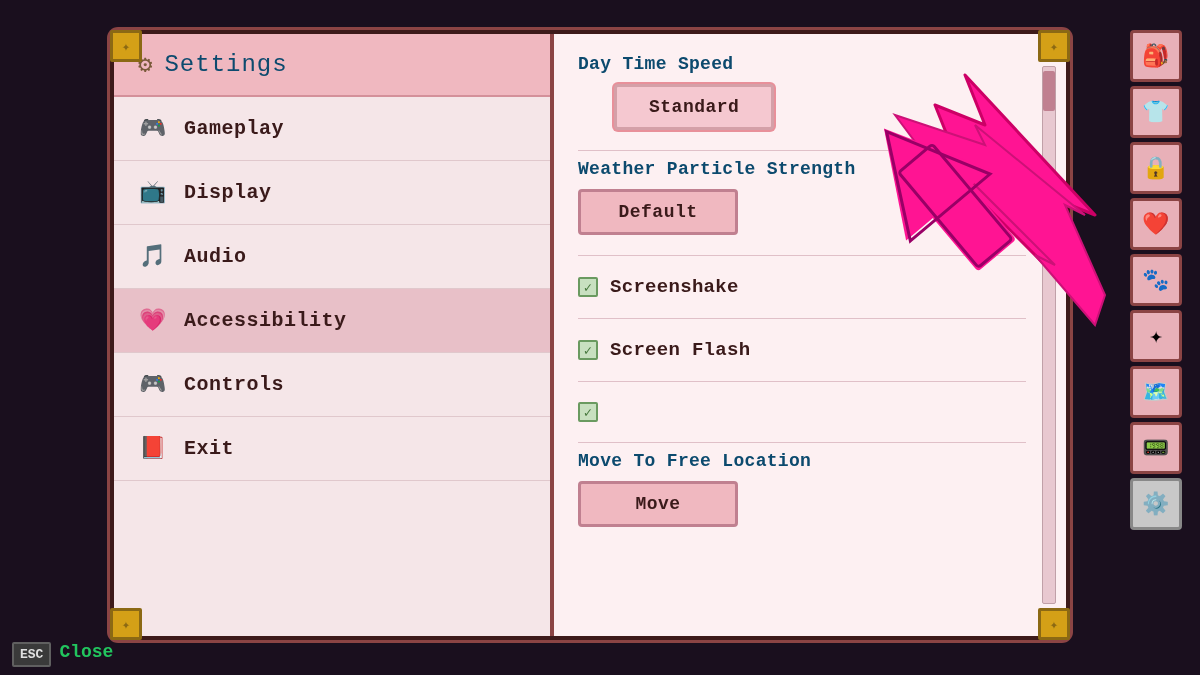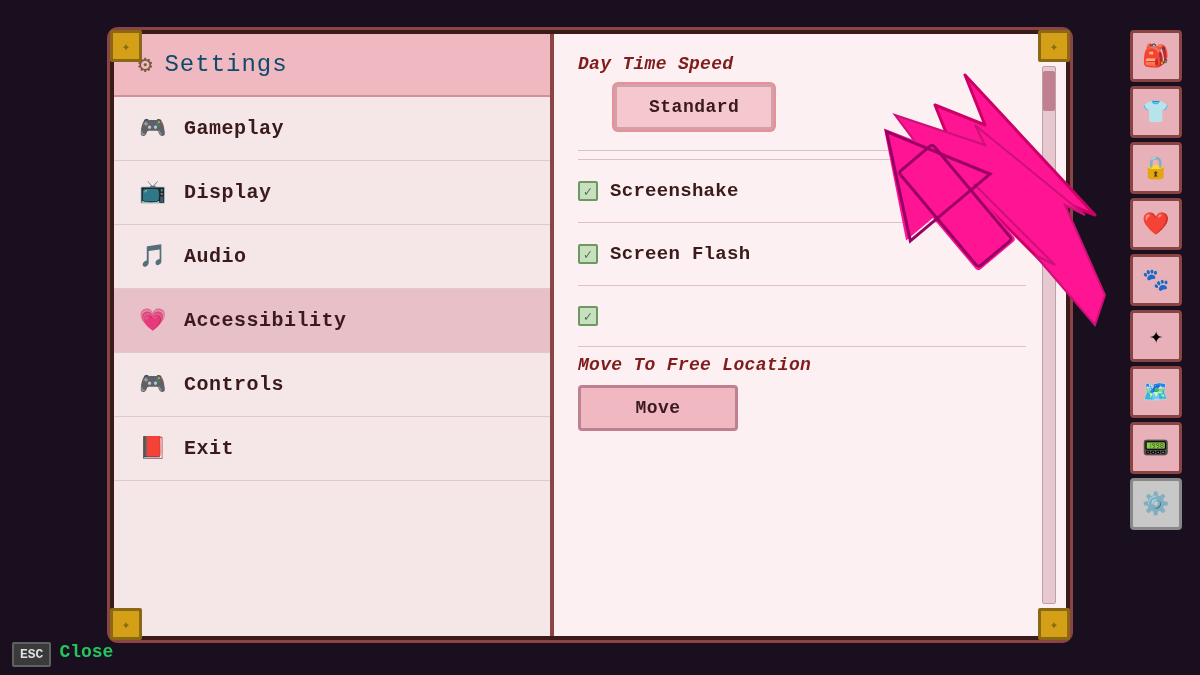--- a/index.html
+++ b/index.html
@@ -133,24 +133,23 @@
       padding-right: 40px;
     }
 
     .setting-group {
       margin-bottom: 20px;
     }
 
     .setting-label {
       font-size: 18px;
       font-weight: 600;
-      color: #7f1d1d;
+      color: #0c4a6e;
       margin-bottom: 10px;
       letter-spacing: 0.3px;
-      font-style: italic;
     }
 
     .setting-button {
       background: #f0b8c0;
       border: 3px solid #c08090;
       border-radius: 4px;
       padding: 10px 32px;
       font-size: 18px;
       font-weight: bold;
       color: #3a1a1a;
@@ -368,20 +367,24 @@
   <div class="content">
     <div class="content-inner">
 
       <div class="setting-group">
         <div class="setting-label">Day Time Speed</div>
         <button class="setting-button highlighted">Standard</button>
       </div>
 
       <hr class="setting-divider">
 
+      <div class="setting-group">
+        <div class="setting-label">Weather Particle Strength</div>
+        <button class="setting-button">Default</button>
+      </div>
 
       <hr class="setting-divider">
 
       <div class="checkbox-row">
         <div class="pixel-checkbox checked"></div>
         <span class="checkbox-label">Screenshake</span>
       </div>
 
       <hr class="setting-divider">
 

